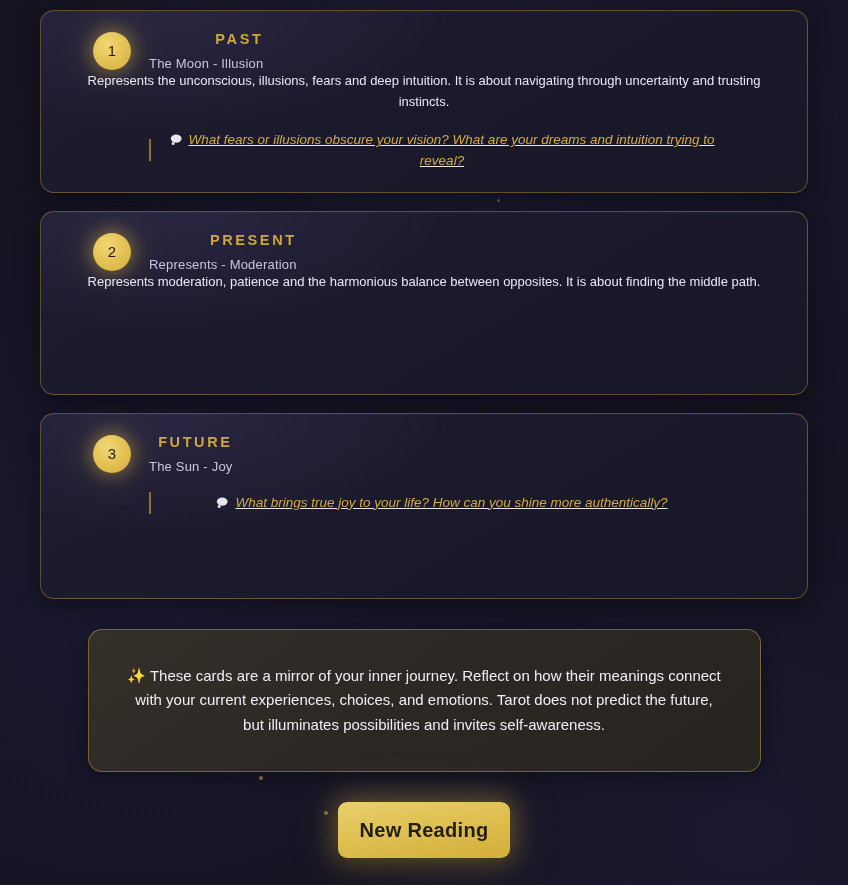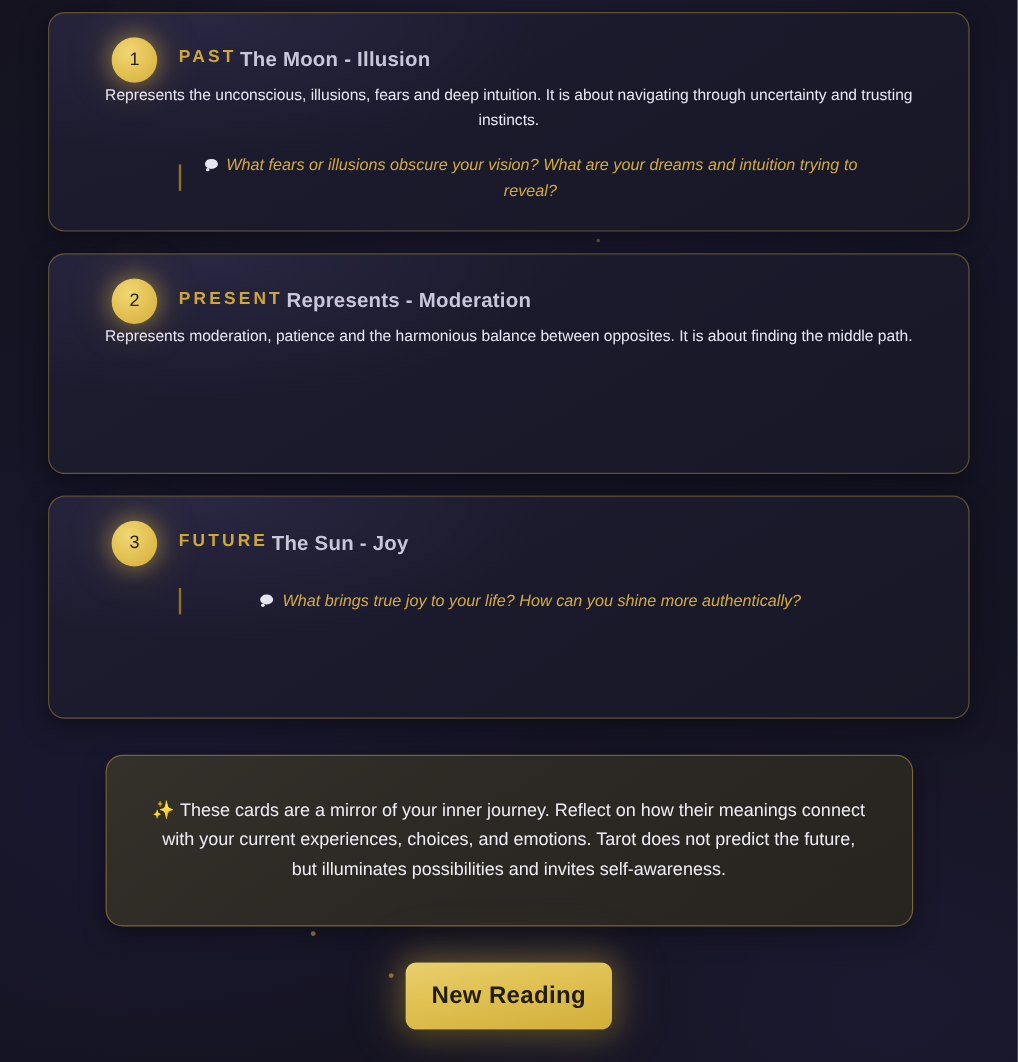--- a/index.html
+++ b/index.html
@@ -67,50 +67,50 @@
     border-radius: 50%;
     background: radial-gradient(circle at 38% 32%, #f0d774 0%, #e5c457 45%, #d4ac3c 100%);
     box-shadow: 0 0 16px 3px rgba(222,184,70,0.38), 0 0 34px 8px rgba(222,184,70,0.15);
     color: #231f10;
     font-size: 15px;
     line-height: 38px;
     text-align: center;
     font-family: "Liberation Sans", sans-serif;
   }
 
-  .head-text { display: flex; flex-direction: row; gap: 3px; }
+  .head-text { display: flex; flex-direction: column; gap: 9px; align-items: flex-end; }
 
   .position-label {
     color: #cfa63a;
     font-size: 14.5px;
     font-weight: bold;
     letter-spacing: 2.6px;
   }
 
   .card-name {
     color: #c9c6dc;
-    font-size: 17px;
+    font-size: 13px;
     letter-spacing: 0.2px;
-    font-weight: bold;
   }
 
   .meaning {
     padding: 0 8px;
     text-align: center;
     font-size: 13px;
     line-height: 1.58;
     color: #e9e7f4;
   }
 
   .reflect-row {
     margin-top: 18px;
     display: flex;
     align-items: center;
     gap: 10px;
     padding-left: 80px;
+    text-decoration: underline;
   }
   .reflect-bar {
     width: 2px;
     height: 22px;
     background: #8d7528;
     flex: 0 0 2px;
   }
   .reflect-text {
     flex: 1;
     text-align: center;

